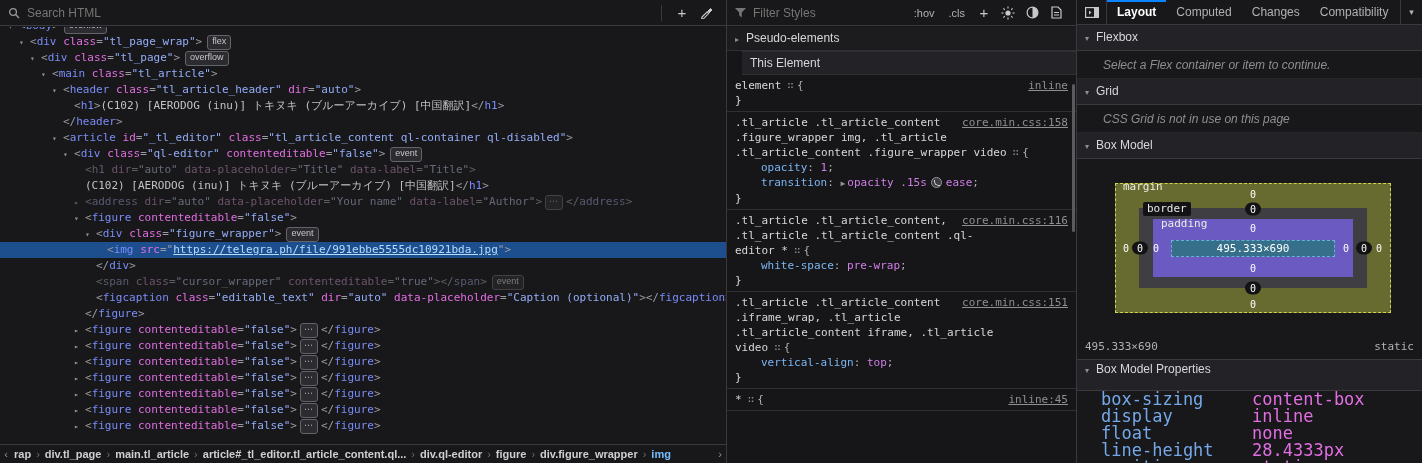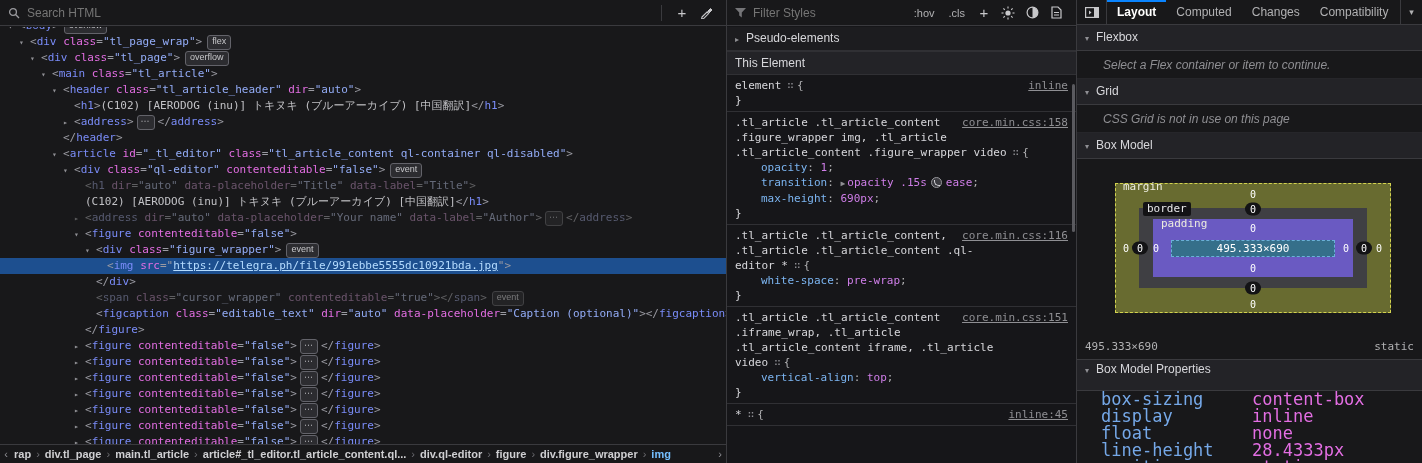--- a/index.html
+++ b/index.html
@@ -48,21 +48,21 @@
   .crumb-arrow.right { margin-left:auto; }
   .crumb { color:#cfcfd2; font-weight:bold; white-space:nowrap; padding:0 2px; }
   .crumb.active { color:#75bfff; }
   .crumb-sep { color:#6b6b70; padding:0 3px; }
 
   
   .rules-body { position:absolute; top:27px; bottom:0; left:0; right:0; overflow:hidden; background:#161619; }
   .sec-row { height:24px; line-height:23px; padding:0 8px; border-bottom:1px solid #303034; color:#d7d7db; }
   .sec-row .twisty { font-size:8px; }
   .sec-pseudo { background:#1c1c1f; }
-  .sec-strong { background:#232327; border-top:1px solid #303034; }
+  .sec-strong { background:#232327; border-top:1px solid #303034;margin-left:15px; }
   .rule { padding:3px 8px 3px 8px; border-bottom:1px solid #303034; font-family:"DejaVu Sans Mono",monospace; font-size:11px; }
   .rline { line-height:15px; color:#d7d7db; white-space:pre-wrap; }
   .rule-link { float:right; color:#8f8f93; text-decoration:underline; font-size:11px; }
   .target-icon { color:#8f8f94; margin:0 2px 0 6px; letter-spacing:1px; }
   .decl { line-height:15px; padding-left:26px; white-space:pre; }
   .tok-prop{color:#7cb5f1} .tok-dval{color:#cf7ee8} .tok-pp{color:#b1b1b3}
   .exp { color:#8f8f94; font-size:8px; margin-right:2px; }
   .bez { display:inline-block; width:11px; height:11px; border-radius:50%; background:#3b3b40; border:1px solid #96969a; vertical-align:-2px; margin:0 4px; position:relative; }
   .bez:after { content:""; position:absolute; left:2px; top:2px; width:5px; height:5px; border-left:1px solid #d7d7db; border-bottom:1px solid #d7d7db; border-radius:0 0 0 5px; }
   .rclose { line-height:15px; color:#d7d7db; }
@@ -127,21 +127,20 @@
       </span>
     </div>
 
     <div class="tree" id="tree">
         <div class="trow" style="padding-left: 8px;"><span class="twisty">▾</span><span class="tok-p">&lt;</span><span class="tok-tag">body</span><span class="tok-p">&gt;</span><span class="badge">overflow</span></div>
         <div class="trow" style="padding-left: 19px;"><span class="twisty">▾</span><span class="tok-p">&lt;</span><span class="tok-tag">div</span><span class="tok-p"> </span><span class="tok-attr">class</span><span class="tok-p">=</span><span class="tok-val">"tl_page_wrap"</span><span class="tok-p">&gt;</span><span class="badge">flex</span></div>
         <div class="trow" style="padding-left: 30px;"><span class="twisty">▾</span><span class="tok-p">&lt;</span><span class="tok-tag">div</span><span class="tok-p"> </span><span class="tok-attr">class</span><span class="tok-p">=</span><span class="tok-val">"tl_page"</span><span class="tok-p">&gt;</span><span class="badge">overflow</span></div>
         <div class="trow" style="padding-left: 41px;"><span class="twisty">▾</span><span class="tok-p">&lt;</span><span class="tok-tag">main</span><span class="tok-p"> </span><span class="tok-attr">class</span><span class="tok-p">=</span><span class="tok-val">"tl_article"</span><span class="tok-p">&gt;</span></div>
         <div class="trow" style="padding-left: 52px;"><span class="twisty">▾</span><span class="tok-p">&lt;</span><span class="tok-tag">header</span><span class="tok-p"> </span><span class="tok-attr">class</span><span class="tok-p">=</span><span class="tok-val">"tl_article_header"</span><span class="tok-p"> </span><span class="tok-attr">dir</span><span class="tok-p">=</span><span class="tok-val">"auto"</span><span class="tok-p">&gt;</span></div>
         <div class="trow" style="padding-left: 63px;"><span class="twisty"></span><span class="tok-p">&lt;</span><span class="tok-tag">h1</span><span class="tok-p">&gt;</span><span class="tok-text">(C102) [AERODOG (inu)] トキヌキ (ブルーアーカイブ) [中国翻訳]</span><span class="tok-p">&lt;/</span><span class="tok-tag">h1</span><span class="tok-p">&gt;</span></div>
-        <div class="trow" style="padding-left: 63px;"><span class="twisty">▸</span><span class="tok-p">&lt;</span><span class="tok-tag">address</span><span class="tok-p">&gt;</span><span class="dotpill">⋯</span><span class="tok-p">&lt;/</span><span class="tok-tag">address</span><span class="tok-p">&gt;</span></div>
         <div class="trow" style="padding-left: 52px;"><span class="twisty"></span><span class="tok-p">&lt;/</span><span class="tok-tag">header</span><span class="tok-p">&gt;</span></div>
         <div class="trow" style="padding-left: 52px;"><span class="twisty">▾</span><span class="tok-p">&lt;</span><span class="tok-tag">article</span><span class="tok-p"> </span><span class="tok-attr">id</span><span class="tok-p">=</span><span class="tok-val">"_tl_editor"</span><span class="tok-p"> </span><span class="tok-attr">class</span><span class="tok-p">=</span><span class="tok-val">"tl_article_content ql-container ql-disabled"</span><span class="tok-p">&gt;</span></div>
         <div class="trow" style="padding-left: 63px;"><span class="twisty">▾</span><span class="tok-p">&lt;</span><span class="tok-tag">div</span><span class="tok-p"> </span><span class="tok-attr">class</span><span class="tok-p">=</span><span class="tok-val">"ql-editor"</span><span class="tok-p"> </span><span class="tok-attr">contenteditable</span><span class="tok-p">=</span><span class="tok-val">"false"</span><span class="tok-p">&gt;</span><span class="badge">event</span></div>
         <div class="trow dim" style="padding-left: 74px;"><span class="twisty"></span><span class="tok-p">&lt;</span><span class="tok-tag">h1</span><span class="tok-p"> </span><span class="tok-attr">dir</span><span class="tok-p">=</span><span class="tok-val">"auto"</span><span class="tok-p"> </span><span class="tok-attr">data-placeholder</span><span class="tok-p">=</span><span class="tok-val">"Title"</span><span class="tok-p"> </span><span class="tok-attr">data-label</span><span class="tok-p">=</span><span class="tok-val">"Title"</span><span class="tok-p">&gt;</span></div>
         <div class="trow" style="padding-left: 74px;"><span class="twisty"></span><span class="tok-text">(C102) [AERODOG (inu)] トキヌキ (ブルーアーカイブ) [中国翻訳]</span><span class="tok-p">&lt;/</span><span class="tok-tag">h1</span><span class="tok-p">&gt;</span></div>
         <div class="trow dim" style="padding-left: 74px;"><span class="twisty">▸</span><span class="tok-p">&lt;</span><span class="tok-tag">address</span><span class="tok-p"> </span><span class="tok-attr">dir</span><span class="tok-p">=</span><span class="tok-val">"auto"</span><span class="tok-p"> </span><span class="tok-attr">data-placeholder</span><span class="tok-p">=</span><span class="tok-val">"Your name"</span><span class="tok-p"> </span><span class="tok-attr">data-label</span><span class="tok-p">=</span><span class="tok-val">"Author"</span><span class="tok-p">&gt;</span><span class="dotpill">⋯</span><span class="tok-p">&lt;/</span><span class="tok-tag">address</span><span class="tok-p">&gt;</span></div>
         <div class="trow" style="padding-left: 74px;"><span class="twisty">▾</span><span class="tok-p">&lt;</span><span class="tok-tag">figure</span><span class="tok-p"> </span><span class="tok-attr">contenteditable</span><span class="tok-p">=</span><span class="tok-val">"false"</span><span class="tok-p">&gt;</span></div>
         <div class="trow" style="padding-left: 85px;"><span class="twisty">▾</span><span class="tok-p">&lt;</span><span class="tok-tag">div</span><span class="tok-p"> </span><span class="tok-attr">class</span><span class="tok-p">=</span><span class="tok-val">"figure_wrapper"</span><span class="tok-p">&gt;</span><span class="badge">event</span></div>
         <div class="trow sel" style="padding-left: 96px;"><span class="twisty"></span><span class="tok-p">&lt;</span><span class="tok-tag">img</span><span class="tok-p"> </span><span class="tok-attr">src</span><span class="tok-p">="</span><span class="tok-url">https://telegra.ph/file/991ebbe5555dc10921bda.jpg</span><span class="tok-p">"&gt;</span></div>
         <div class="trow" style="padding-left: 85px;"><span class="twisty"></span><span class="tok-p">&lt;/</span><span class="tok-tag">div</span><span class="tok-p">&gt;</span></div>
@@ -235,21 +234,20 @@
           <div class="rule">
             <div class="rline"><a class="rule-link">inline</a><span>element</span><span class="target-icon">∷</span><span class="tok-pp">{</span></div>
             <div class="rclose">}</div>
           </div>
           <div class="rule">
             <div class="rline"><a class="rule-link">core.min.css:158</a><span>.tl_article .tl_article_content</span></div>
             <div class="rline"><span>.figure_wrapper img, .tl_article</span></div>
             <div class="rline"><span>.tl_article_content .figure_wrapper video</span><span class="target-icon">∷</span><span class="tok-pp">{</span></div>
             <div class="decl"><span class="tok-prop">opacity</span><span class="tok-pp">: </span><span class="tok-dval">1</span><span class="tok-pp">;</span></div>
             <div class="decl"><span class="tok-prop">transition</span><span class="tok-pp">: </span><span class="exp">▶</span><span class="tok-dval">opacity .15s</span><span class="bez"></span><span class="tok-dval">ease</span><span class="tok-pp">;</span></div>
-            <div class="decl"><span class="tok-prop">max-height</span><span class="tok-pp">: </span><span class="tok-dval">690px</span><span class="tok-pp">;</span></div>
             <div class="rclose">}</div>
           </div>
           <div class="rule">
             <div class="rline"><a class="rule-link">core.min.css:116</a><span>.tl_article .tl_article_content,</span></div>
             <div class="rline"><span>.tl_article .tl_article_content .ql-</span></div>
             <div class="rline"><span>editor *</span><span class="target-icon">∷</span><span class="tok-pp">{</span></div>
             <div class="decl"><span class="tok-prop">white-space</span><span class="tok-pp">: </span><span class="tok-dval">pre-wrap</span><span class="tok-pp">;</span></div>
             <div class="rclose">}</div>
           </div>
           <div class="rule">

